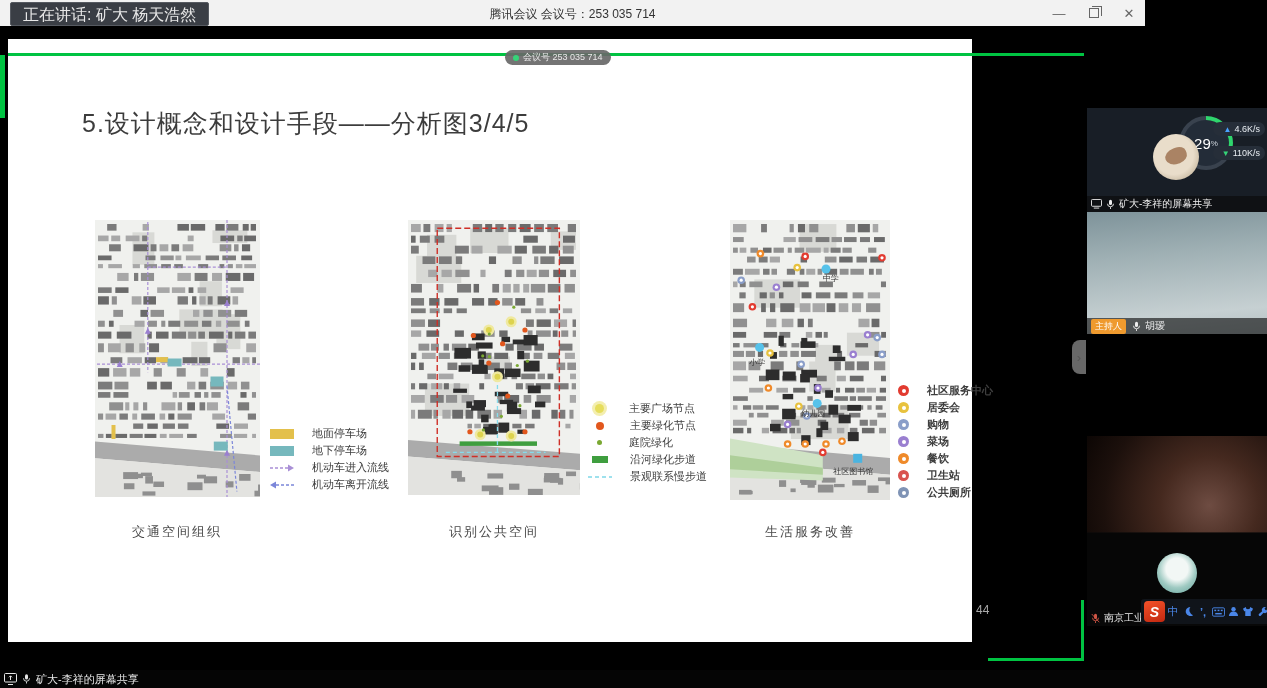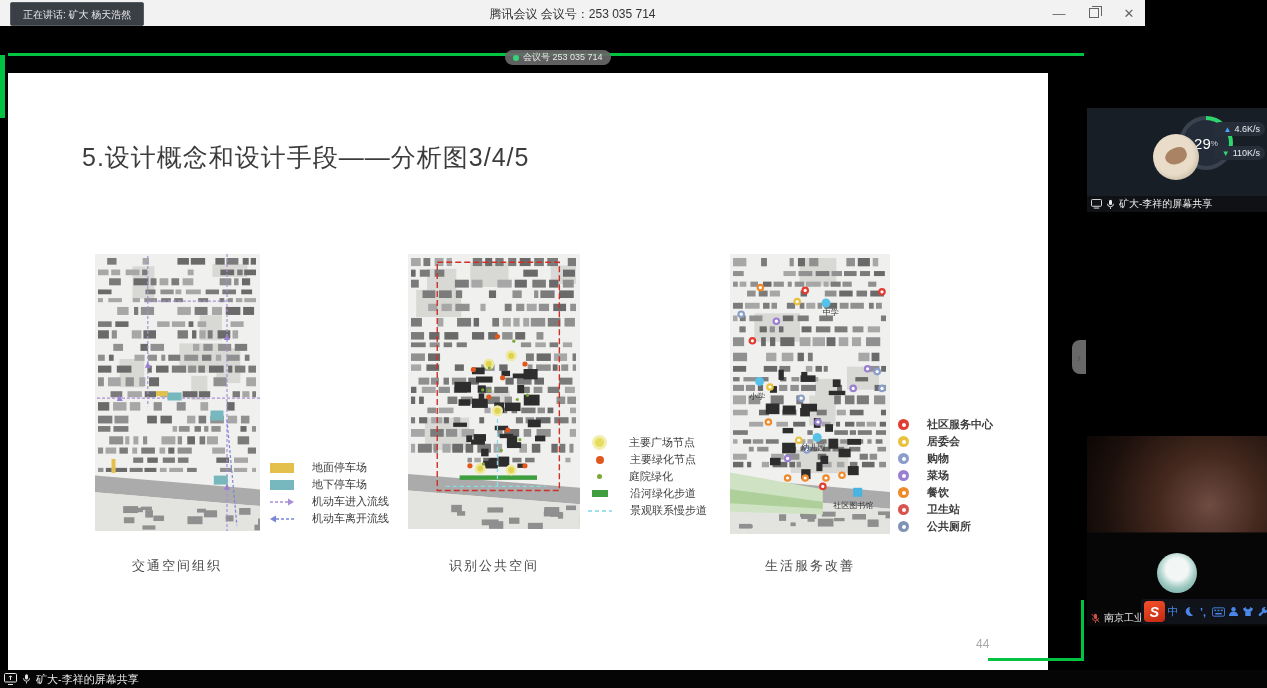--- a/index.html
+++ b/index.html
@@ -7,30 +7,30 @@
   #screen { position:relative; width:1267px; height:688px; background:#000; overflow:hidden; }
 
   
   .titlebar { position:absolute; left:0; top:0; width:1145px; height:26px; background:#f2f2f2; }
   .titlebar-title { position:absolute; left:0; right:0; top:6px; text-align:center; font-size:12px; color:#333; }
   .win-controls { position:absolute; right:8px; top:0; height:26px; display:flex; align-items:center; gap:22px; }
   .win-btn { color:#666; font-size:13px; width:16px; text-align:center; cursor:default; }
   .win-restore { width:10px; height:10px; border:1px solid #666; position:relative; }
   .win-restore::before { content:""; position:absolute; left:2px; top:-3px; width:9px; height:9px; border:1px solid #666; border-bottom:none; border-left:none; }
   .speaking-tooltip { position:absolute; left:10px; top:2px; height:24px; line-height:24px; padding:0 12px;
-    background:#3a3e45; border:1px solid #565a61; border-radius:2px; color:#e8e8e8; font-size:10px; z-index:30; }
+    background:#3a3e45; border:1px solid #565a61; border-radius:2px; color:#e8e8e8; font-size:16px; z-index:30; }
 
   
   .greenline { position:absolute; background:#00c342; z-index:5; }
   .meeting-badge { position:absolute; left:505px; top:50px; height:15px; display:flex; align-items:center; gap:4px;
     background:rgba(104,104,104,0.92); border-radius:8px; padding:0 8px; z-index:6;justify-content:flex-end; }
   .meeting-badge .dot { width:6px; height:6px; border-radius:50%; background:#35d478; }
   .meeting-badge .txt { color:#e9e9e9; font-size:9px; }
 
-  .slide { position:absolute; left:8px; top:73px; width:1040px; height:603px; background:#fff; z-index:2; }
+  .slide { position:absolute; left:8px; top:39px; width:964px; height:603px; background:#fff; z-index:2; }
   .slide-title { position:absolute; left:74px; top:68px; font-size:25px; font-weight:400; color:#3c3c3c; letter-spacing:1px; }
   .page-number { position:absolute; left:968px; top:564px; font-size:12px; color:#a9a9a9; }
 
   .map-svg { position:absolute; }
   .map-caption { position:absolute; font-size:13px; color:#4a4a4a; letter-spacing:2px; width:170px; text-align:center; }
 
   .legend { position:absolute; display:flex; flex-direction:column; }
   .lg-item { display:flex; align-items:center; height:17px; gap:18px; }
   .lg-label { font-size:11px; color:#3e3e3e; white-space:nowrap; }
   .sw-rect { display:inline-block; width:24px; height:10px; }
@@ -974,20 +974,31 @@
           </svg>
         <svg class="icon-svg" width="9" height="11" viewBox="0 0 12 14">
             <rect x="4" y="0.5" width="4" height="7" rx="2" fill="#eee"></rect>
             <path d="M2 6a4 4 0 0 0 8 0" fill="none" stroke="#eee" stroke-width="1.2"></path>
             <line x1="6" y1="10.5" x2="6" y2="13" stroke="#eee" stroke-width="1.2"></line>
           </svg>
         <span>矿大-李祥的屏幕共享</span>
       </div>
     </div>
 
+    <div class="panel video2">
+      <div class="vlabel">
+        <span class="host-badge">主持人</span>
+        <svg class="icon-svg" width="9" height="11" viewBox="0 0 12 14">
+            <rect x="4" y="0.5" width="4" height="7" rx="2" fill="#eee"></rect>
+            <path d="M2 6a4 4 0 0 0 8 0" fill="none" stroke="#eee" stroke-width="1.2"></path>
+            <line x1="6" y1="10.5" x2="6" y2="13" stroke="#eee" stroke-width="1.2"></line>
+          </svg>
+        <span>胡瑷</span>
+      </div>
+    </div>
 
 
     <div class="panel video4">
       <div class="vlabel">
         <svg class="icon-svg" width="9" height="11" viewBox="0 0 12 14">
             <rect x="4" y="0.5" width="4" height="7" rx="2" fill="#eee"></rect>
             <path d="M2 6a4 4 0 0 0 8 0" fill="none" stroke="#eee" stroke-width="1.2"></path>
             <line x1="6" y1="10.5" x2="6" y2="13" stroke="#eee" stroke-width="1.2"></line>
           </svg>
         <span>韩晨平</span>

